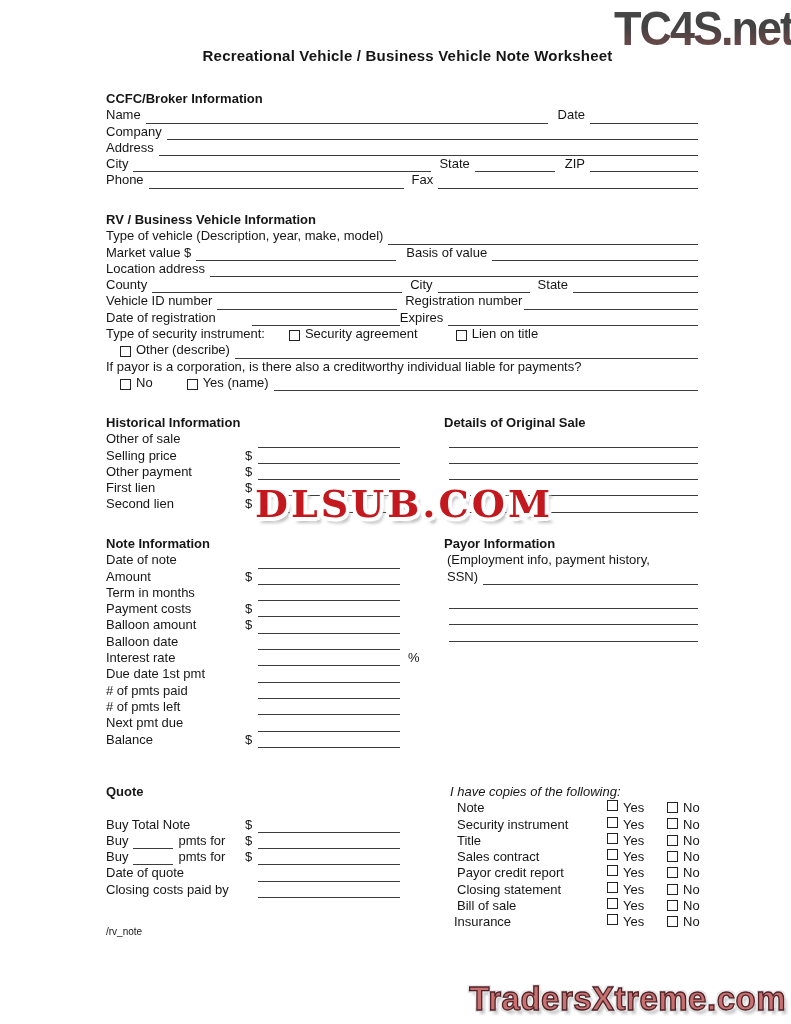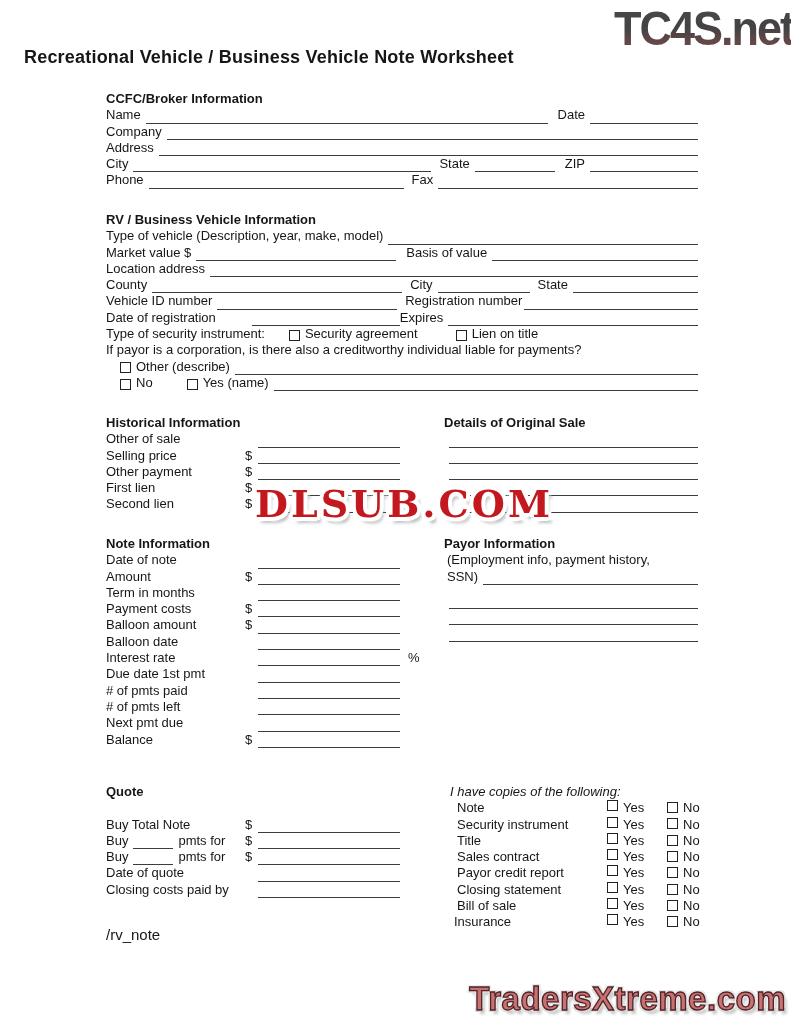--- a/index.html
+++ b/index.html
@@ -9,36 +9,36 @@
   .h{font-weight:bold;height:16.3px;line-height:16.3px;white-space:nowrap;}
   .row{display:flex;align-items:flex-end;height:16.3px;line-height:16.3px;white-space:nowrap;}
   .lbl{flex:0 0 auto;}
   .line{display:inline-block;height:13px;border-bottom:1.4px solid #3c3c3c;margin-left:5px;flex:0 0 auto;}
   .grow{flex:1 1 auto;}
   .gap{height:16.3px;}
   .dol{display:inline-block;width:13px;flex:0 0 auto;}
   .lblcol{display:inline-flex;width:139px;flex:0 0 auto;align-items:flex-end;}
   .cb{display:inline-block;width:9px;height:9px;border:1.4px solid #222;margin:0 5px 1.5px 0;
       vertical-align:-1px;flex:0 0 auto;background:#fff;}
-  .title{position:absolute;top:47px;left:0;right:0;text-align:left;font-weight:bold;
-         font-size:18px;letter-spacing:.2px;padding-left:24px;}
+  .title{position:absolute;top:47px;left:0;right:0;text-align:center;font-weight:bold;
+         font-size:15px;letter-spacing:.2px;padding-left:24px;}
   .wm-top{position:absolute;top:1px;right:-2px;font-weight:bold;font-size:45px;letter-spacing:-2px;
           background:linear-gradient(180deg,#4a4a4a 10%,#424242 45%,#7d4b4b 95%);
           -webkit-background-clip:text;background-clip:text;color:transparent;
           transform:scaleY(1.08);transform-origin:top;}
   .wm-mid{position:absolute;left:255px;top:481px;font-family:"DejaVu Serif",serif;font-weight:bold;
           font-size:38px;letter-spacing:3px;color:#c2181e;
           text-shadow:-3px -3px 0 #fff,3px -3px 0 #fff,-3px 3px 0 #fff,3px 3px 0 #fff,
                       -4px 0 0 #fff,4px 0 0 #fff,0 -4px 0 #fff,0 4px 0 #fff,
                       4px 6px 3px rgba(140,140,140,.55);}
   .wm-bot{position:absolute;right:5px;top:980px;font-weight:bold;font-size:33px;letter-spacing:.5px;
           color:#c97170;-webkit-text-stroke:1.3px #4e2227;
           text-shadow:-2px -2px 0 #ececec,2px -2px 0 #e6e6e6,-2px 2px 0 #dedede,3px 4px 3px #c4c4c4;}
   .italic{font-style:italic;}
-  .footer{position:absolute;left:106px;top:926px;font-size:15px;}
+  .footer{position:absolute;left:106px;top:926px;font-size:10px;}
   .pct{margin-left:8px;}
   .ml36{margin-left:36px;}
   .copyrow{display:flex;align-items:flex-end;height:16.3px;line-height:16.3px;padding-left:7px;}
   .copyrow .item{flex:1 1 auto;}
   .copyrow .yescell{flex:0 0 60px;display:flex;align-items:flex-start;}
   .copyrow .nocell{flex:0 0 38px;display:flex;align-items:center;}
 </style>
 </head>
 <body>
 
@@ -115,27 +115,27 @@
       <span class="lbl" style="">Expires</span>
       <span class="line grow"></span>
     </div>
     <div class="row">
       <span class="lbl">Type of security instrument:</span>
       <span class="cb" style="margin-left:24px"></span>
       <span class="lbl">Security agreement</span>
       <span class="cb" style="margin-left:38px"></span>
       <span class="lbl">Lien on title</span>
     </div>
-    <div class="row">
-      <span class="lbl">If payor is a corporation, is there also a creditworthy individual liable for payments?</span>
-    </div>
     <div class="row" style="padding-left:14px">
       <span class="cb"></span>
       <span class="lbl">Other (describe)</span>
       <span class="line grow"></span>
+    </div>
+    <div class="row">
+      <span class="lbl">If payor is a corporation, is there also a creditworthy individual liable for payments?</span>
     </div>
     <div class="row" style="padding-left:14px">
       <span class="cb"></span>
       <span class="lbl">No</span>
       <span class="cb" style="margin-left:34px"></span>
       <span class="lbl">Yes (name)</span>
       <span class="line grow"></span>
     </div>
   </div>
 

